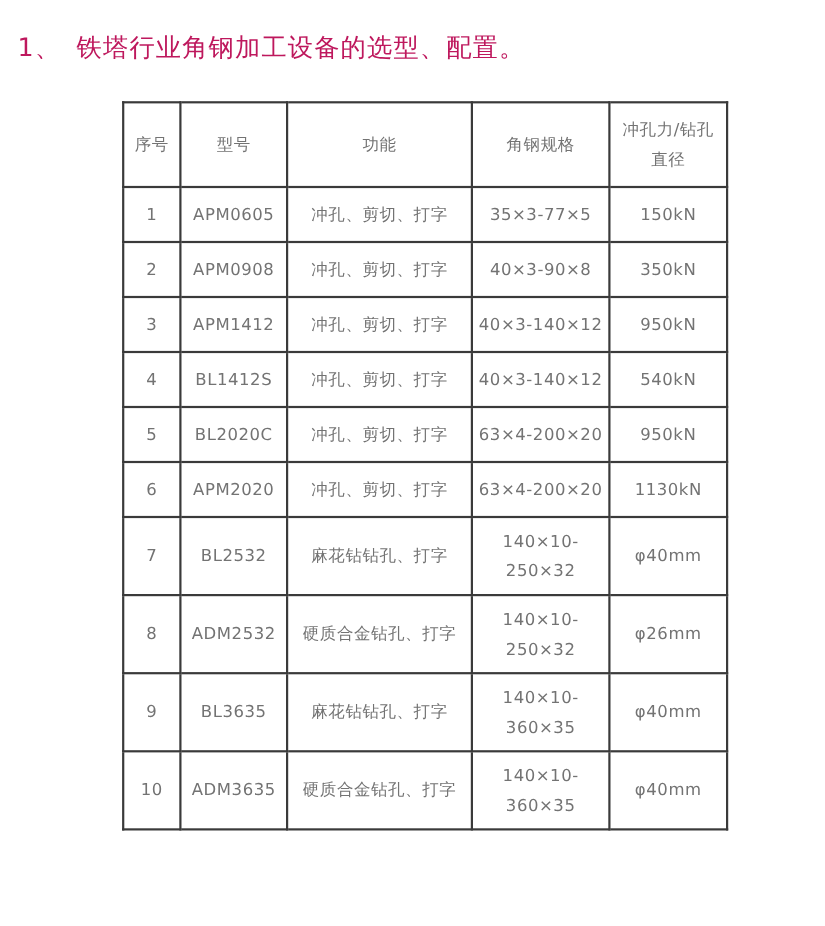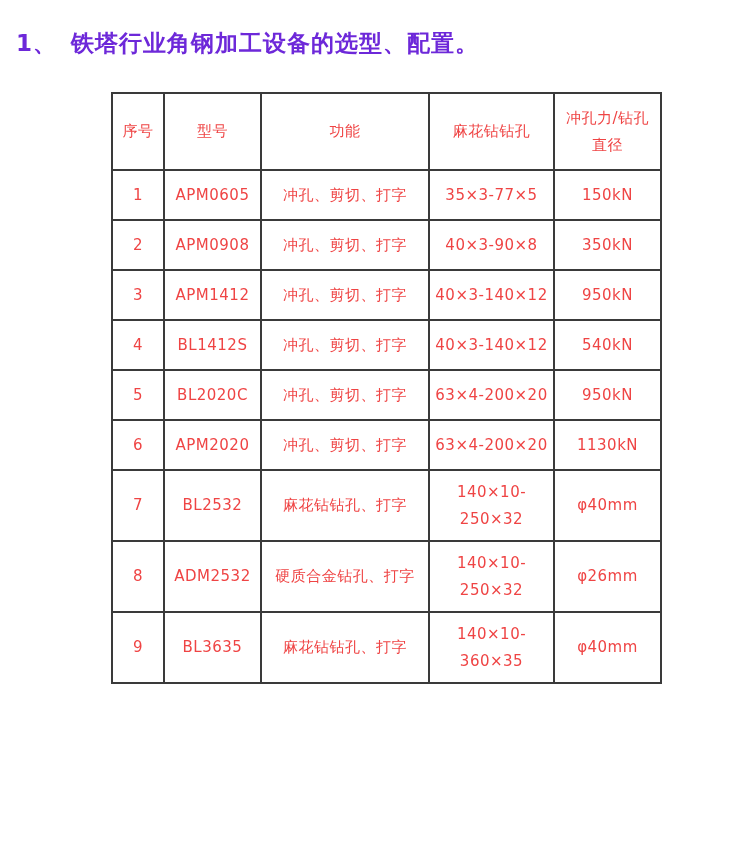--- a/index.html
+++ b/index.html
@@ -15,37 +15,37 @@
     position: relative;
     width: 750px;
     height: 842px;
     background: #ffffff;
   }
   .heading {
     position: absolute;
     top: 28px;
     left: 16px;
     font-size: 23px;
-    font-weight: bold;
-    color: #6d28d9;
+    font-weight: normal;
+    color: #be185d;
     letter-spacing: 1px;
     white-space: nowrap;
   }
   .heading .num {
     display: inline-block;
     margin-right: 14px;
   }
   table.spec-table {
     position: absolute;
     top: 92px;
     left: 111px;
     border-collapse: collapse;
     table-layout: fixed;
     width: 549px;
-    color: #ef4444;
+    color: #737373;
     font-size: 15px;
   }
   table.spec-table col.c1 { width: 52px; }
   table.spec-table col.c2 { width: 97px; }
   table.spec-table col.c3 { width: 168px; }
   table.spec-table col.c4 { width: 125px; }
   table.spec-table col.c5 { width: 107px; }
   table.spec-table th,
   table.spec-table td {
     border: 2px solid #3a3a3a;
@@ -76,21 +76,21 @@
         <col class="c2">
         <col class="c3">
         <col class="c4">
         <col class="c5">
     </colgroup>
     <thead>
       <tr>
           <th>序号</th>
           <th>型号</th>
           <th>功能</th>
-          <th>麻花钻钻孔</th>
+          <th>角钢规格</th>
           <th>冲孔力/钻孔
 直径</th>
         </tr>
     </thead>
     <tbody>
         <tr>
           <td>1</td>
           <td>APM0605</td>
           <td>冲孔、剪切、打字</td>
           <td>35×3-77×5</td>
@@ -148,16 +148,24 @@
           <td>φ26mm</td>
         </tr>
         <tr class="tall">
           <td>9</td>
           <td>BL3635</td>
           <td>麻花钻钻孔、打字</td>
           <td>140×10-
 360×35</td>
           <td>φ40mm</td>
         </tr>
+        <tr class="tall">
+          <td>10</td>
+          <td>ADM3635</td>
+          <td>硬质合金钻孔、打字</td>
+          <td>140×10-
+360×35</td>
+          <td>φ40mm</td>
+        </tr>
       </tbody>
   </table>
 
 </div>
 
 </body></html>

